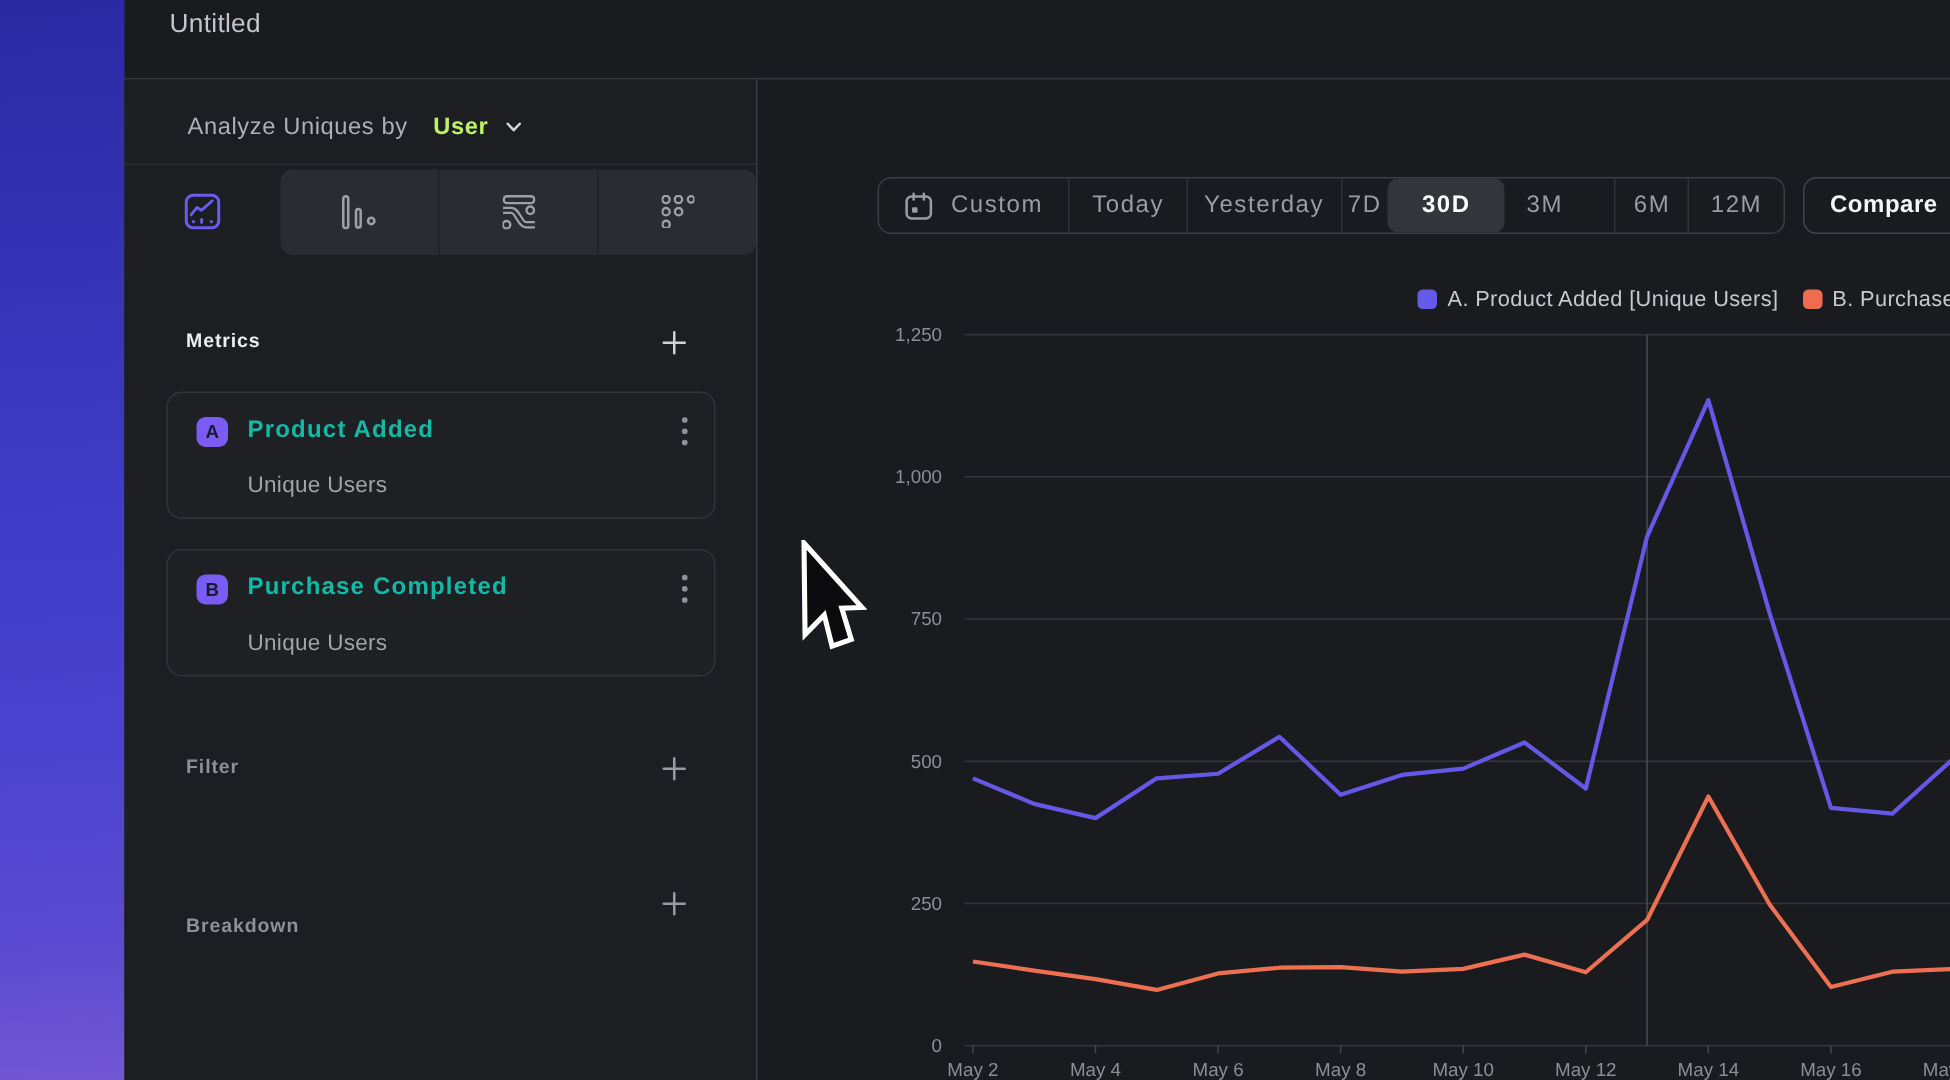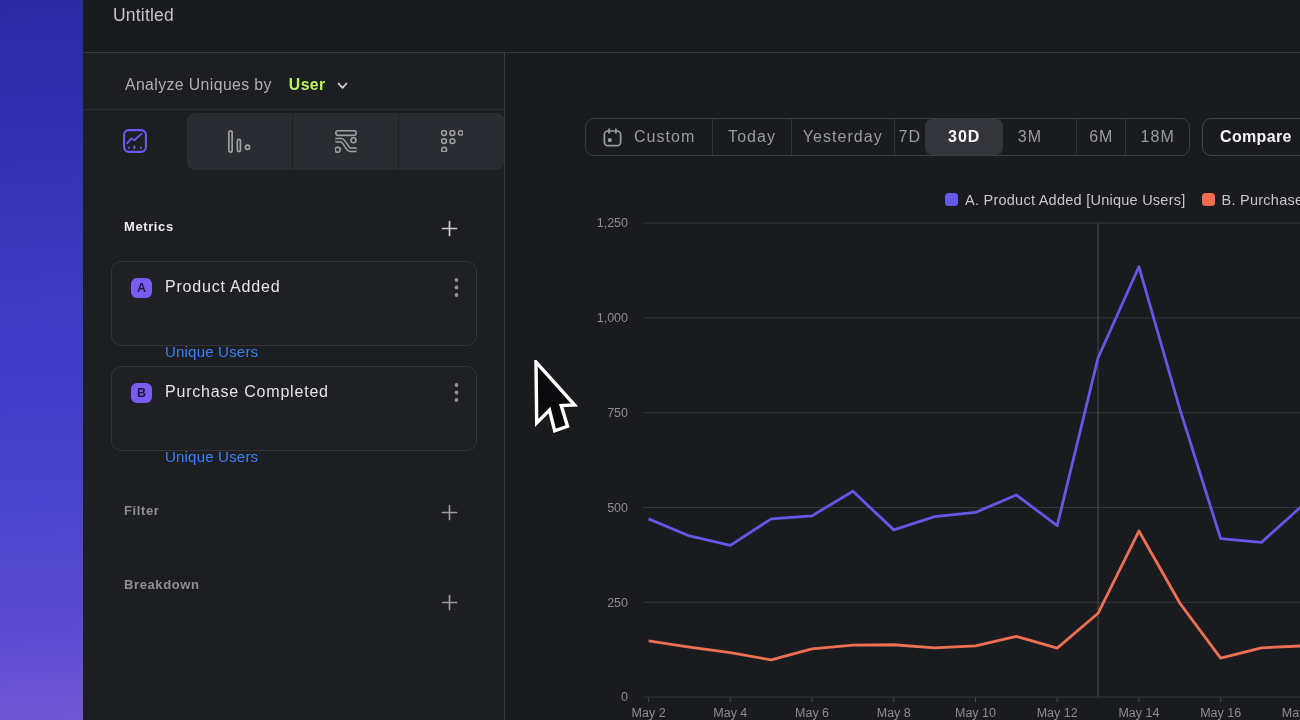--- a/index.html
+++ b/index.html
@@ -19,30 +19,30 @@
   #hdrtext b { color:#bef264; font-weight:700; margin-left:17px; }
 
   #tabblock { left:104px; top:59.5px; width:317px; height:57.5px; background:#2a2c31; border-radius:8px; display:flex; }
   .tabcell { flex:1; display:flex; align-items:center; justify-content:center; }
   .tabcell + .tabcell { border-left:1px solid #1f2125; }
   #tab1 { left:0px; top:59.5px; width:104px; height:57.5px; display:flex; align-items:center; justify-content:center; }
 
   .seclabel { font-size:13px; font-weight:700; letter-spacing:.6px; }
   #metrics-label { left:41px; top:166px; color:#ededf0; }
   #filter-label { left:41px; top:450px; color:#8f8f96; }
-  #breakdown-label { left:41px; top:524px; color:#8f8f96; }
+  #breakdown-label { left:41px; top:556px; color:#8f8f96; }
   .plus { width:17px; height:17px; }
 
   .card { left:28px; width:366px; border:1px solid #323439; border-radius:10px; background:#1e2024; }
   #cardA { top:208px; height:85px; }
   #cardB { top:313px; height:85px; }
   .badge { position:absolute; left:19px; top:16px; width:21px; height:20px; border-radius:6px; background:#7a5cf5;
     color:#191936; font-size:12.5px; font-weight:700; display:flex; align-items:center; justify-content:center; }
-  .cardtitle { position:absolute; left:53px; top:16px; color:#e5e5e5; font-size:16px; font-weight:400; letter-spacing:.8px; }
-  .cardsub { position:absolute; left:53px; top:53px; color:#3b82f6; font-size:15px; letter-spacing:.2px;margin-top:28px; }
+  .cardtitle { position:absolute; left:53px; top:16px; color:#14b8a6; font-size:16px; font-weight:700; letter-spacing:.8px; }
+  .cardsub { position:absolute; left:53px; top:53px; color:#a3a3a3; font-size:15px; letter-spacing:.2px; }
   .dots3 { position:absolute; right:17px; top:15px; }
 
   #segctl { left:585px; top:118px; width:605px; height:38px; border:1px solid #3b3d42; border-radius:9px;
     display:flex; align-items:stretch; color:#9b9ca2; font-size:16px; letter-spacing:1.05px; }
   .seg { display:flex; align-items:center; justify-content:center; }
   .seg + .seg { border-left:1px solid #313338; }
   #seg30 + .seg { border-left:none !important; }
   #seg30 { background:#33353a; border-radius:7px; color:#fafafb; font-weight:700; border-left:none !important; }
   #segCustom { gap:12px; }
 
@@ -151,21 +151,21 @@
         <rect x="5" y="10.2" width="3.7" height="3.7" rx="0.9" fill="#9b9ca2"></rect>
       </svg>
       <span>Custom</span>
     </div>
     <div class="seg" style="width:80px;">Today</div>
     <div class="seg" style="width:105px;">Yesterday</div>
     <div class="seg" style="width:32px;">7D</div>
     <div class="seg" id="seg30" style="width:80px;">30D</div>
     <div class="seg" style="width:54px;">3M</div>
     <div class="seg" style="width:50px;margin-left:20px;">6M</div>
-    <div class="seg" style="width:65px;">18M</div>
+    <div class="seg" style="width:65px;">12M</div>
   </div>
   <div class="abs" id="compare">Compare</div>
 
   <div class="abs" id="legend">
     <span class="sw" style="background:#6459e8;"></span>
     <span style="margin-left:7px;">A. Product Added [Unique Users]</span>
     <span class="sw" style="background:#ef6d4e; margin-left:16px;"></span>
     <span style="margin-left:7px;">B. Purchase Completed [Unique Us</span>
   </div>
 

